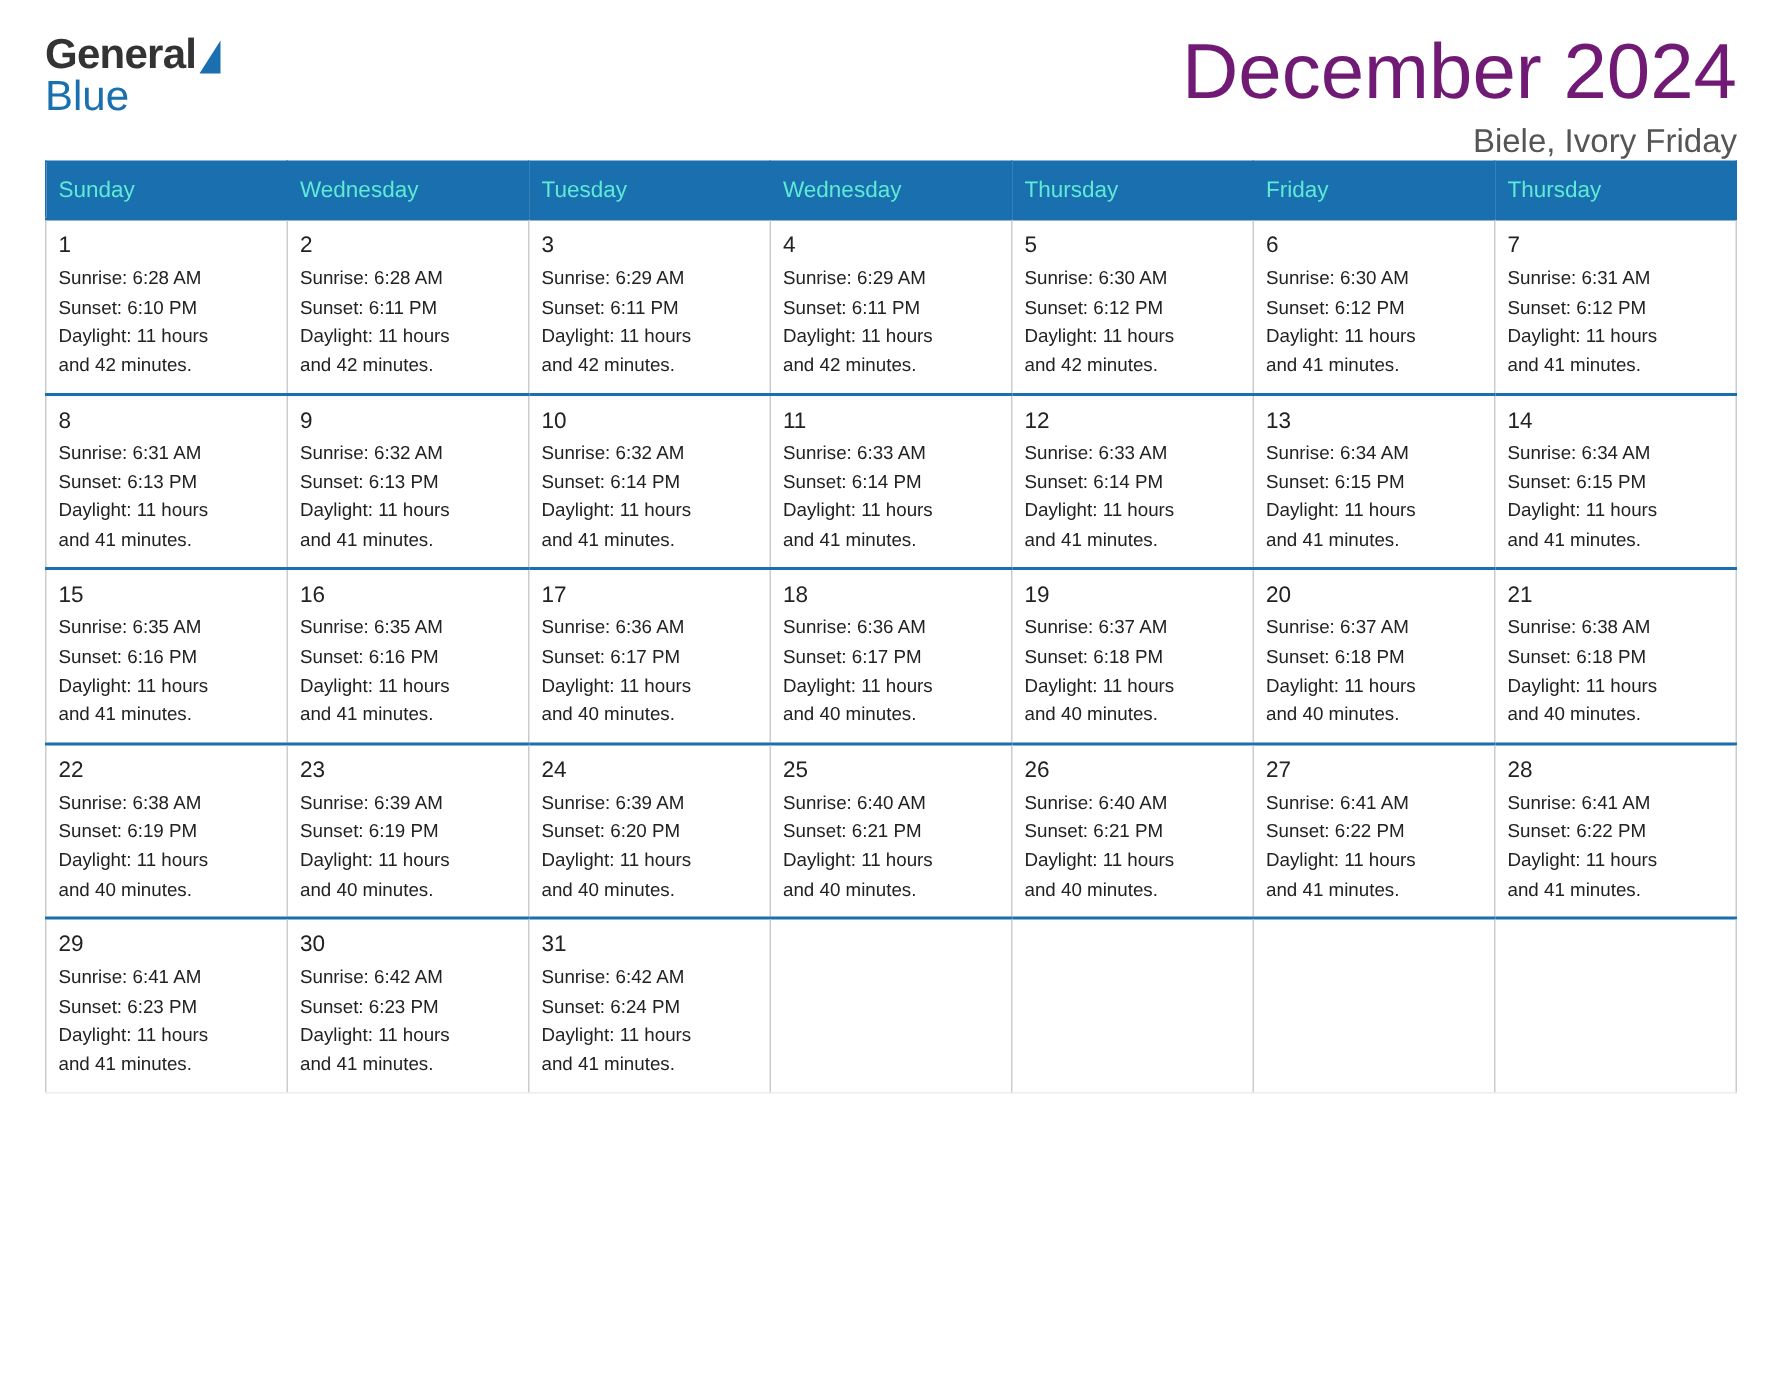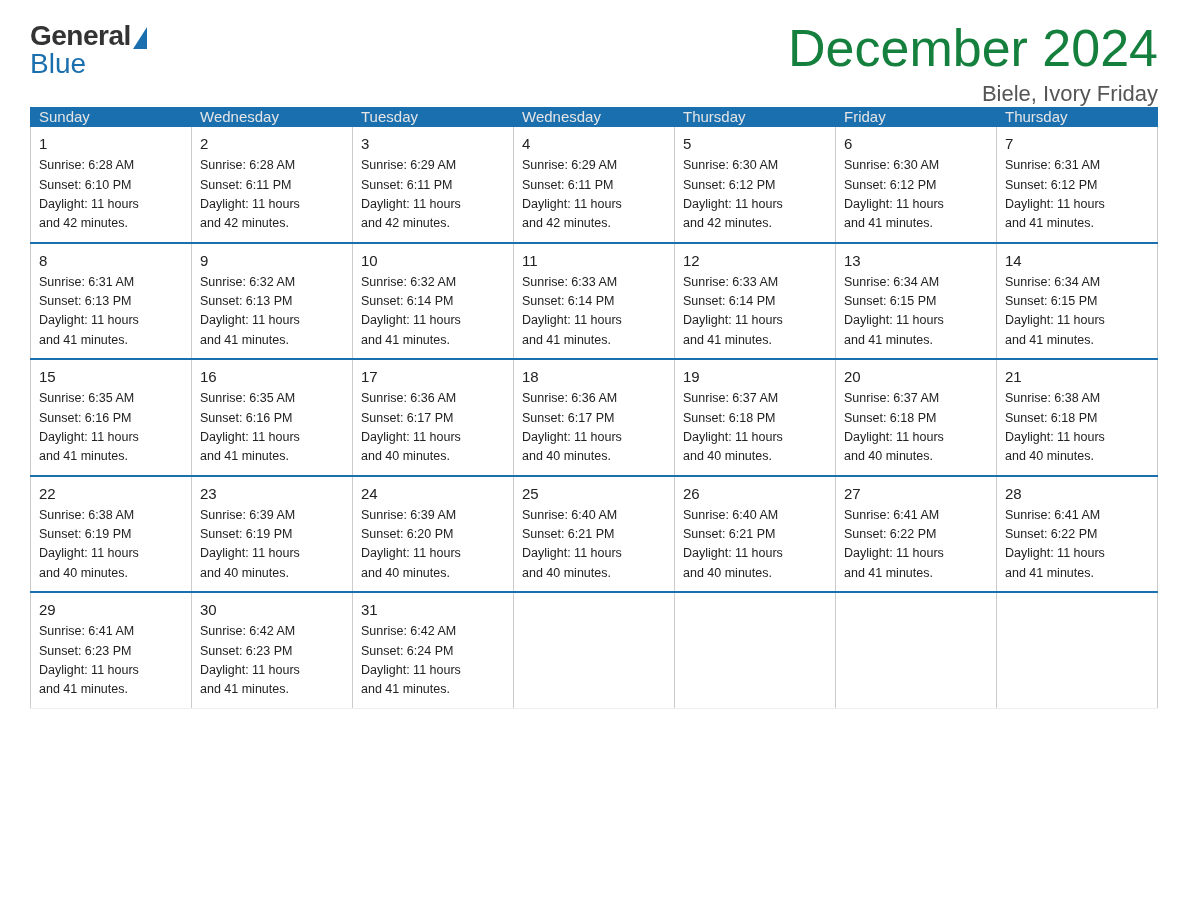--- a/index.html
+++ b/index.html
@@ -43,37 +43,37 @@
       font-weight: normal;
       color: #1a6faf;
       margin-top: -4px;
     }
     .title-area {
       text-align: right;
     }
     .month-title {
       font-size: 52px;
       font-weight: normal;
-      color: #15803d;
+      color: #701a75;
       line-height: 1.1;
     }
     .location {
       font-size: 22px;
       color: #555;
       margin-top: 4px;
     }
     .calendar-table {
       width: 100%;
       border-collapse: collapse;
       table-layout: fixed;
     }
     .calendar-table thead tr th {
       background-color: #1a6faf;
-      color: #e5e5e5;
-      padding: 0 8px;
+      color: #5eead4;
+      padding: 10px 8px;
       font-size: 15px;
       font-weight: normal;
       text-align: left;
       border: 1px solid #1a6faf;
     }
     .calendar-table tbody tr td {
       vertical-align: top;
       padding: 8px 8px;
       border-top: 2px solid #1a6faf;
       border-left: 1px solid #ccc;

